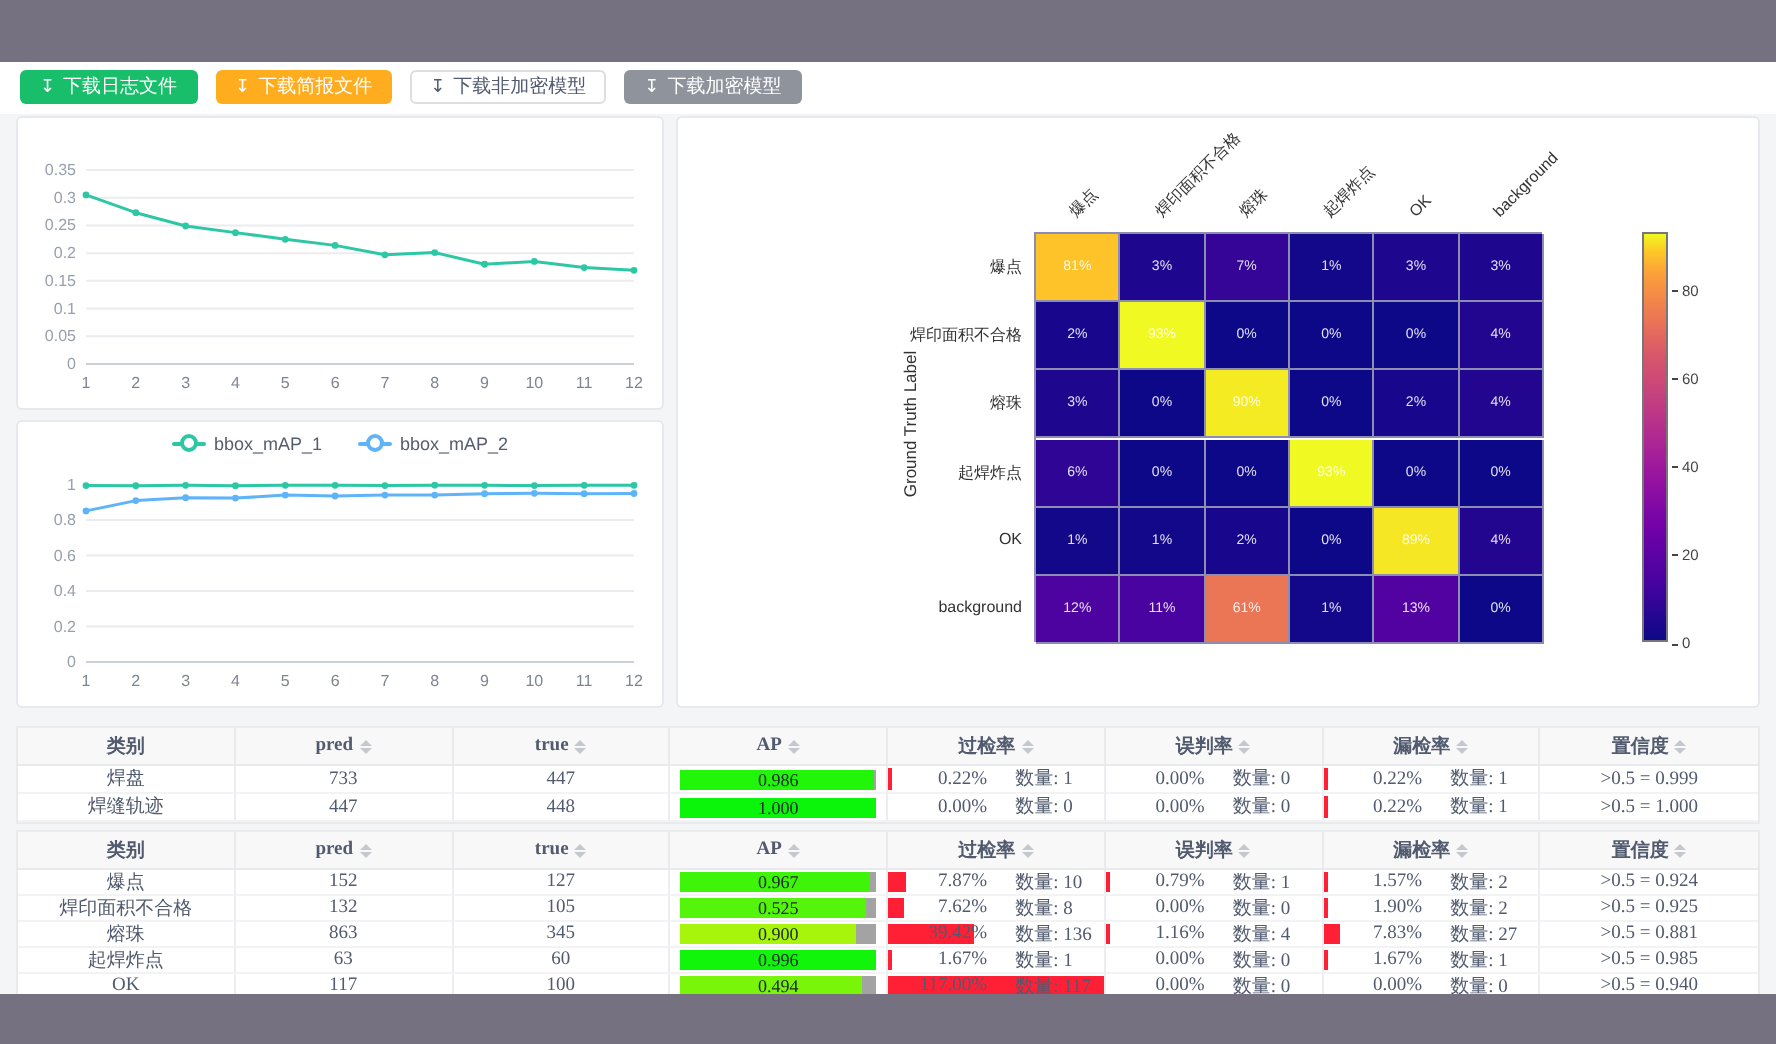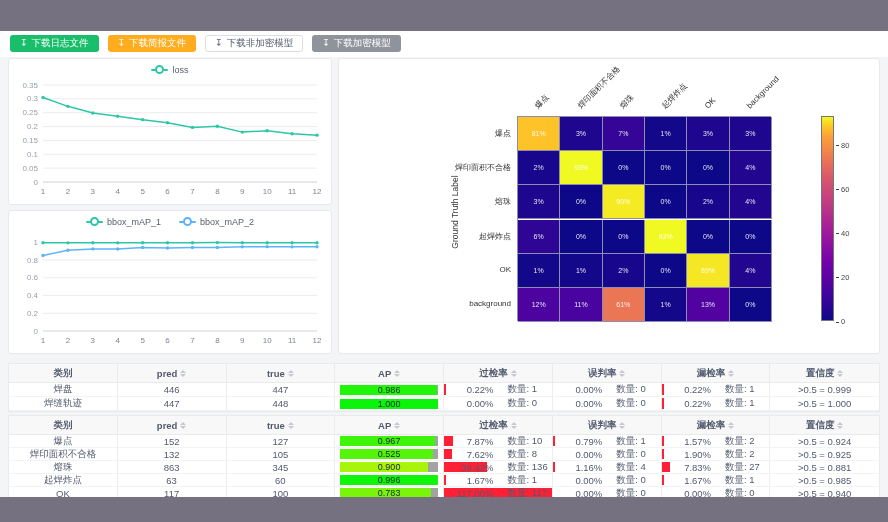--- a/index.html
+++ b/index.html
@@ -36,21 +36,21 @@
   .cm-cell{position:absolute;box-sizing:border-box;border-right:1px solid #8d8db4;border-bottom:1px solid #8d8db4;
        display:flex;align-items:center;justify-content:center;font-size:7px;color:rgba(255,255,255,.88);}
   .cm-rowlabel{position:absolute;left:0;width:172px;text-align:right;font-size:8px;color:#333;}
   .cm-collabel{position:absolute;height:11px;line-height:11px;font-size:8px;color:#333;white-space:nowrap;
        transform-origin:0 100%;transform:rotate(-45deg);}
   .cm-colorbar{position:absolute;left:482px;top:57px;width:13px;height:205px;border:1px solid #777;box-sizing:border-box;
        background:linear-gradient(to top,#0d0887 0%,#46039f 14%,#7201a8 28%,#9c179e 42%,#bd3786 56%,#d8576b 70%,#ed7953 80%,#fb9f3a 90%,#fdca26 96%,#f0f921 100%);}
   .cm-cbtick{position:absolute;left:497px;font-size:7.5px;color:#444;}
   .cm-cbtick i{display:inline-block;width:3px;height:1px;background:#444;vertical-align:middle;margin-right:2px;font-style:normal;}
   
-  .vtable{position:absolute;left:8px;width:872px;background:#fff;border:1px solid #e8eaec;box-sizing:border-box;font-size:9.5px;color:#515a6e;}
+  .vtable{position:absolute;left:8px;width:872px;background:#fff;border:1px solid #e8eaec;box-sizing:border-box;font-size:9.5px;color:#515a6e;font-family:Liberation Serif, serif;}
   #table1{top:332px;} #table2{top:384px;}
   .trow{display:grid;grid-template-columns:repeat(8,1fr);}
   .th{background:#f8f8f9;height:18px;display:flex;align-items:center;justify-content:center;
       border-right:1px solid #e8eaec;border-bottom:1px solid #e8eaec;font-weight:bold;color:#515a6e;cursor:pointer;}
   .th:last-child{border-right:none;}
   .td{display:flex;align-items:center;justify-content:center;border-right:1px solid #ebedf0;border-bottom:1px solid #f3f3f5;
       position:relative;overflow:hidden;}
   .td:last-child{border-right:none;}
   .t1 .td{height:13px;} .t2 .td{height:12px;}
   .sorter{display:inline-flex;flex-direction:column;margin-left:3px;gap:1px;}
@@ -84,29 +84,20 @@
         <span class="ic">↧</span>
         <span>下载非加密模型</span>
       </button>
       <button class="btn btn-gray">
         <span class="ic">↧</span>
         <span>下载加密模型</span>
       </button>
     </div>
 
   <div class="panel" id="chart0">
-      <div class="chart-legend">
-        <span class="legend-item">
-          <span class="lgi">
-            <span class="lg-line" style="background: rgb(46, 199, 166);"></span>
-            <span class="lg-ring" style="border-color: rgb(46, 199, 166);"></span>
-          </span>
-          <span>loss</span>
-        </span>
-      </div>
       <svg width="322" height="145" class="chart-svg">
         <line x1="34" x2="308" y1="123" y2="123" stroke="#ccd1d9" stroke-width="1"></line>
         <text x="29" y="125.5" text-anchor="end" font-size="8" fill="#98a0ab">0</text>
         <line x1="34" x2="308" y1="109.14285714285714" y2="109.14285714285714" stroke="#ececf0" stroke-width="1"></line>
         <text x="29" y="111.64285714285714" text-anchor="end" font-size="8" fill="#98a0ab">0.05</text>
         <line x1="34" x2="308" y1="95.28571428571428" y2="95.28571428571428" stroke="#ececf0" stroke-width="1"></line>
         <text x="29" y="97.78571428571428" text-anchor="end" font-size="8" fill="#98a0ab">0.1</text>
         <line x1="34" x2="308" y1="81.42857142857142" y2="81.42857142857142" stroke="#ececf0" stroke-width="1"></line>
         <text x="29" y="83.92857142857142" text-anchor="end" font-size="8" fill="#98a0ab">0.15</text>
         <line x1="34" x2="308" y1="67.57142857142856" y2="67.57142857142856" stroke="#ececf0" stroke-width="1"></line>
@@ -400,21 +391,21 @@
         <div class="th">
           <span>置信度</span>
           <span class="sorter">
             <i class="up"></i>
             <i class="dn"></i>
           </span>
         </div>
       </div>
       <div class="trow">
         <div class="td">焊盘</div>
-        <div class="td">446</div>
+        <div class="td">733</div>
         <div class="td">447</div>
         <div class="td">
           <div class="ap-wrap">
             <div class="ap-bar" style="width: 98.6%; background: rgb(32, 245, 10);"></div>
             <div class="ap-text">0.986</div>
           </div>
         </div>
         <div class="td">
           <div class="rate-bar" style="width: 2px; background: rgb(255, 32, 54);"></div>
           <span class="rate-pct">0.22%</span>
@@ -618,21 +609,21 @@
         </div>
         <div class="td">&gt;0.5 = 0.985</div>
       </div>
       <div class="trow">
         <div class="td">OK</div>
         <div class="td">117</div>
         <div class="td">100</div>
         <div class="td">
           <div class="ap-wrap">
             <div class="ap-bar" style="width: 92.9%; background: rgb(121, 245, 10);"></div>
-            <div class="ap-text">0.783</div>
+            <div class="ap-text">0.494</div>
           </div>
         </div>
         <div class="td">
           <div class="rate-bar" style="width: auto; background: rgb(255, 32, 54); left: 0px; right: 0px;"></div>
           <span class="rate-pct">117.00%</span>
           <span class="rate-cnt">数量: 117</span>
         </div>
         <div class="td">
           <span class="rate-pct">0.00%</span>
           <span class="rate-cnt">数量: 0</span>

